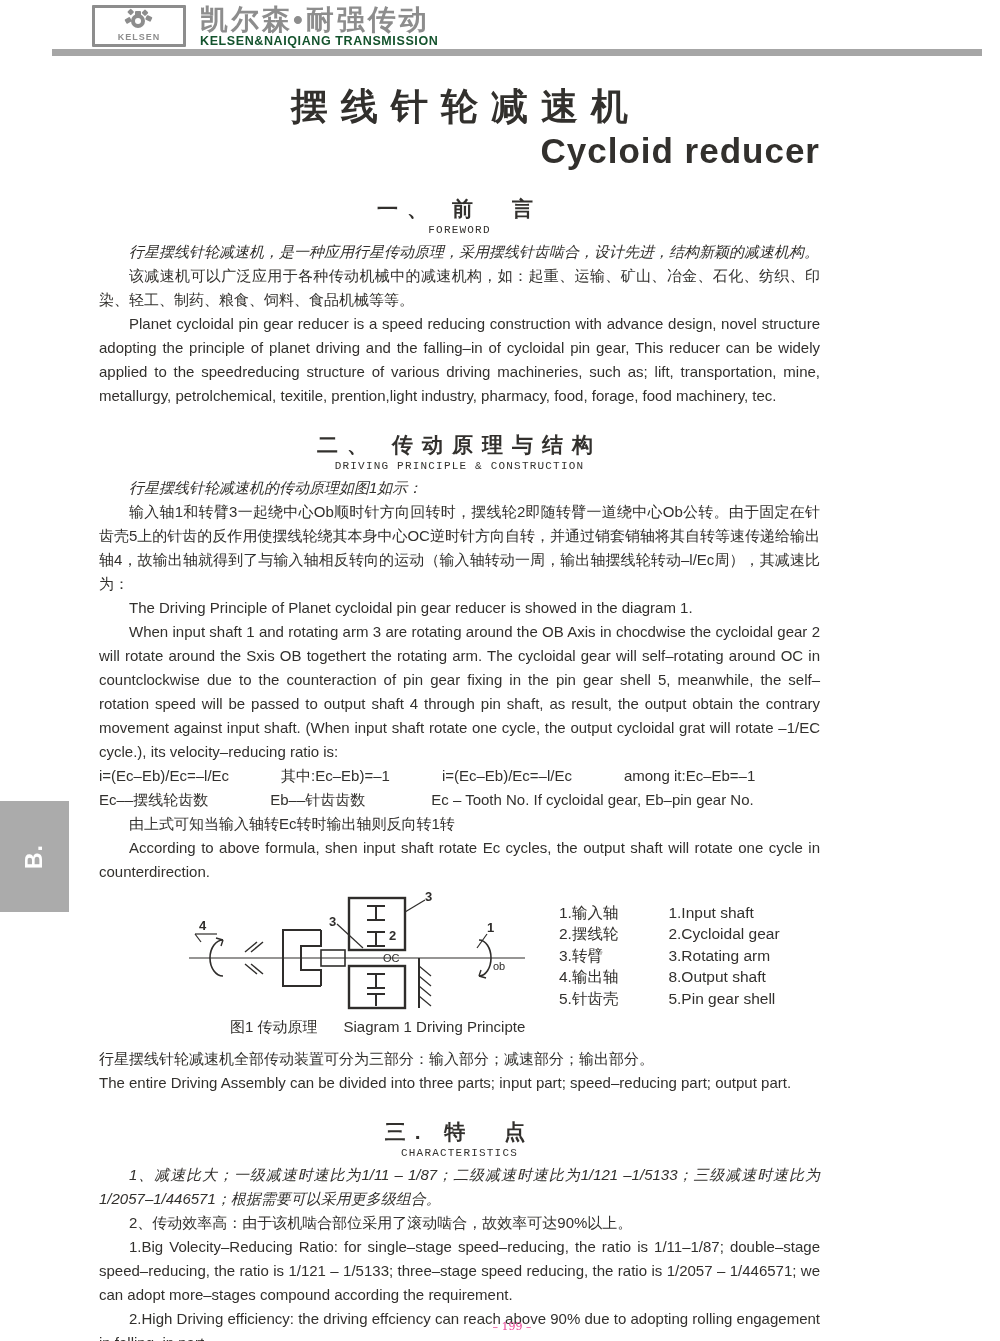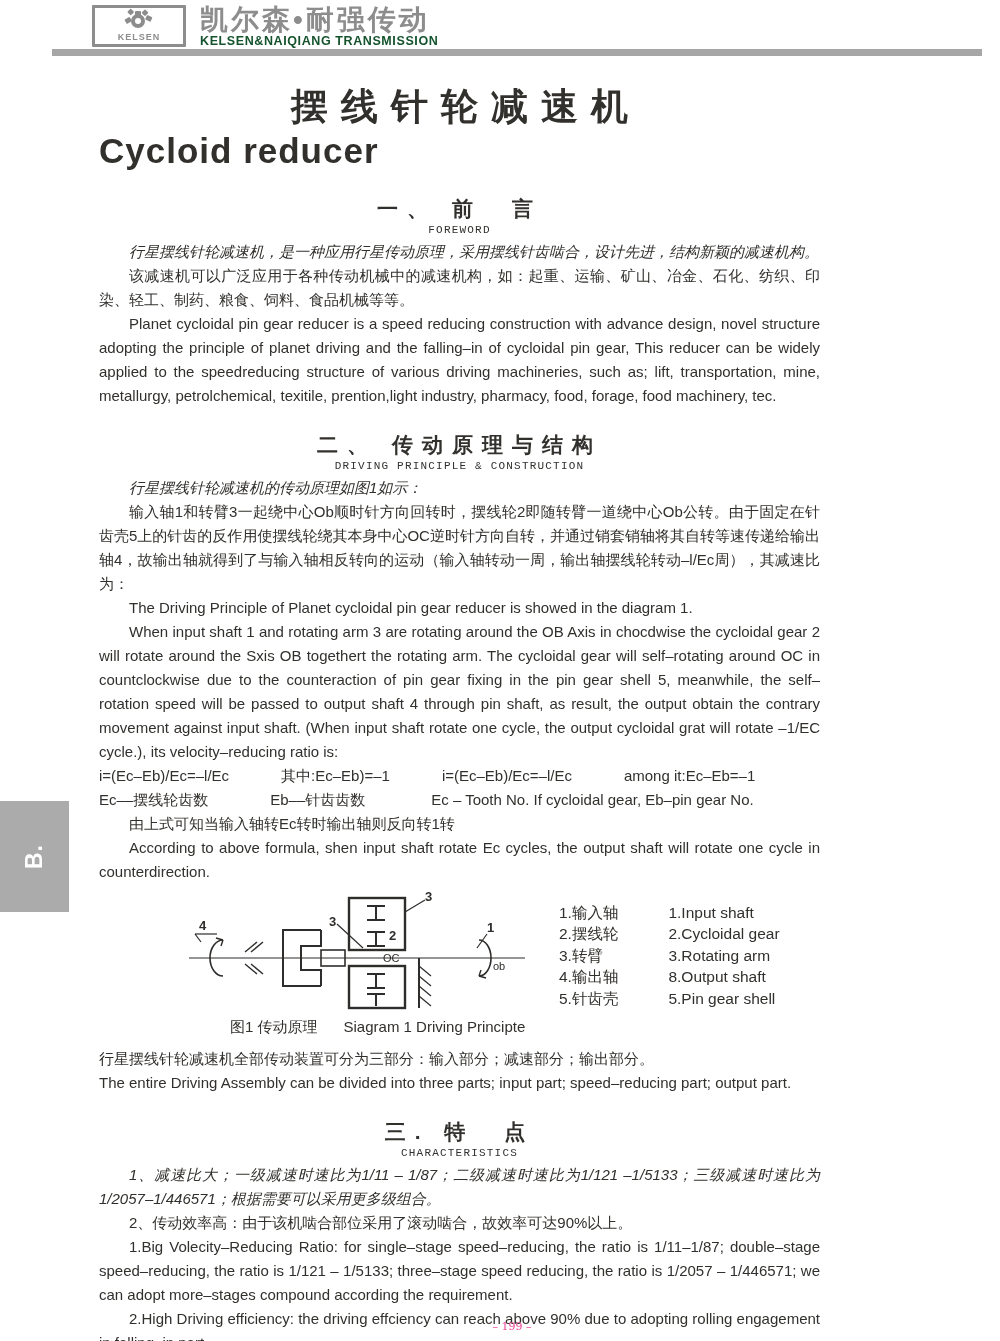--- a/index.html
+++ b/index.html
@@ -18,21 +18,21 @@
   }
   .logo-kelsen { font-size:9px; font-weight:bold; letter-spacing:1px; line-height:1; margin-top:1px; }
   .brand { display:flex; flex-direction:column; }
   .brand-cn { font-size:28px; font-weight:bold; color:#8d8d8d; letter-spacing:3px; line-height:1.05; }
   .brand-en { font-size:12.5px; font-weight:bold; color:#14532d; letter-spacing:0.6px; }
   .header-rule { margin:3px 0 0 52px; width:930px; height:7px; background:#a6a6a6; }
 
   
   .content { padding:16px 16px 0 99px; width:836px; }
   .title-cn { text-align:center; font-size:37px; font-weight:bold; letter-spacing:13px; line-height:1.15; text-indent:13px; }
-  .title-en { text-align:left; font-size:35px; font-weight:bold; letter-spacing:1px; line-height:1.1; margin-top:3px; }
+  .title-en { text-align:right; font-size:35px; font-weight:bold; letter-spacing:1px; line-height:1.1; margin-top:3px; }
 
   .sec-head { text-align:center; }
   .sec-cn { font-size:21px; font-weight:bold; letter-spacing:9px; line-height:1.2; }
   .sec-en { font-size:11px; letter-spacing:1.2px; line-height:1.25; margin-top:3px;font-family:Liberation Mono, monospace; }
   .mt-fore { margin-top:26px; }
   .mt-sec  { margin-top:24px; }
 
   .body-text { font-size:15px; line-height:1.6; text-indent:2em; text-align:justify; }
   .no-indent { text-indent:0; }
   .para-block { margin-top:2px;font-style:italic; }

